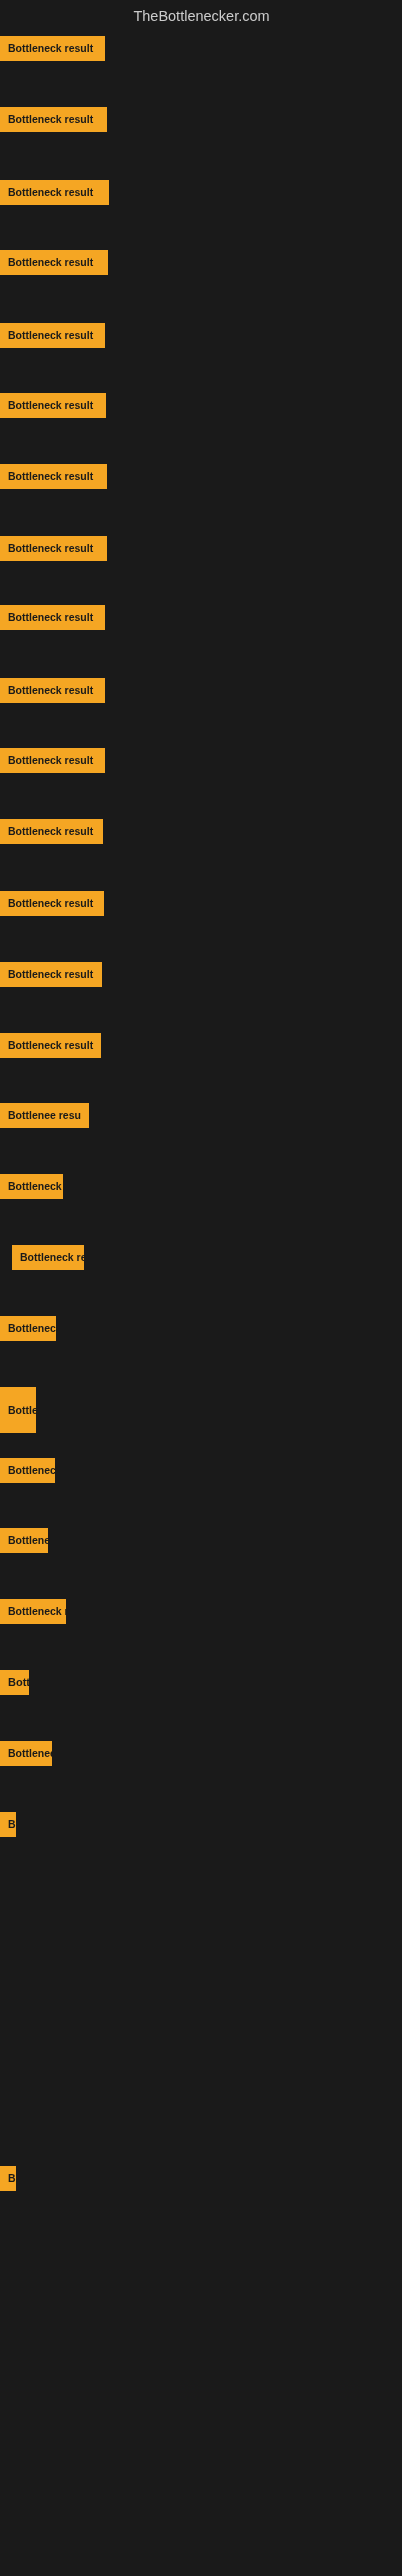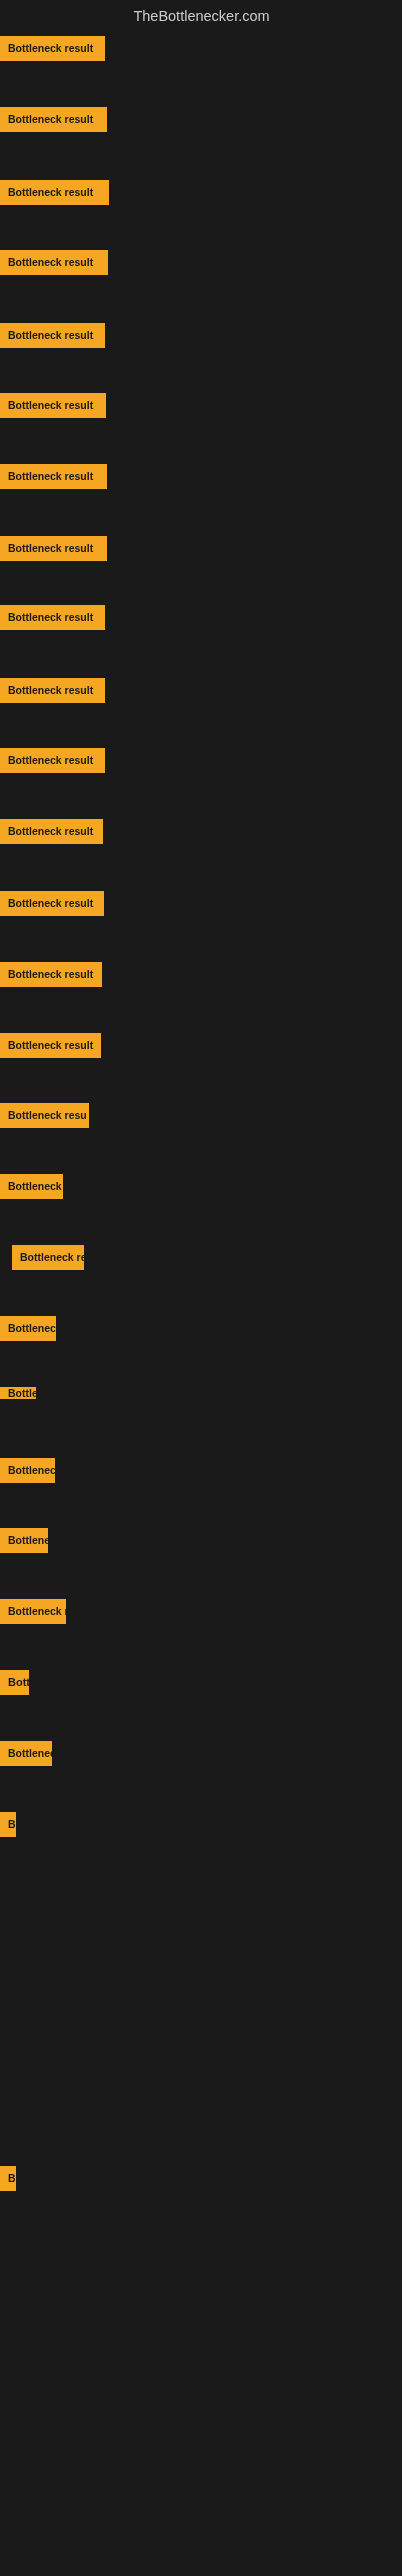--- a/index.html
+++ b/index.html
@@ -71,33 +71,33 @@
     <div style="position: absolute; top: 855px; left: 0px;">
       <div style="background-color: rgb(245, 166, 35); color: rgb(26, 26, 26); font-size: 10.5px; font-weight: bold; padding: 6.4px 8px; white-space: nowrap; overflow: hidden; width: 104px;">Bottleneck result</div>
     </div>
     <div style="position: absolute; top: 926px; left: 0px;">
       <div style="background-color: rgb(245, 166, 35); color: rgb(26, 26, 26); font-size: 10.5px; font-weight: bold; padding: 6.4px 8px; white-space: nowrap; overflow: hidden; width: 102px;">Bottleneck result</div>
     </div>
     <div style="position: absolute; top: 997px; left: 0px;">
       <div style="background-color: rgb(245, 166, 35); color: rgb(26, 26, 26); font-size: 10.5px; font-weight: bold; padding: 6.4px 8px; white-space: nowrap; overflow: hidden; width: 101px;">Bottleneck result</div>
     </div>
     <div style="position: absolute; top: 1067px; left: 0px;">
-      <div style="background-color: rgb(245, 166, 35); color: rgb(26, 26, 26); font-size: 10.5px; font-weight: bold; padding: 6.4px 8px; white-space: nowrap; overflow: hidden; width: 89px;">Bottleneck resu</div>
+      <div style="background-color: rgb(245, 166, 35); color: rgb(26, 26, 26); font-size: 10.5px; font-weight: bold; padding: 6.4px 8px; white-space: nowrap; overflow: hidden; width: 89px;">Bottlenee resu</div>
     </div>
     <div style="position: absolute; top: 1138px; left: 0px;">
       <div style="background-color: rgb(245, 166, 35); color: rgb(26, 26, 26); font-size: 10.5px; font-weight: bold; padding: 6.4px 8px; white-space: nowrap; overflow: hidden; width: 63px;">Bottleneck</div>
     </div>
     <div style="position: absolute; top: 1209px; left: 12px;">
       <div style="background-color: rgb(245, 166, 35); color: rgb(26, 26, 26); font-size: 10.5px; font-weight: bold; padding: 6.4px 8px; white-space: nowrap; overflow: hidden; width: 72px;">Bottleneck re</div>
     </div>
     <div style="position: absolute; top: 1280px; left: 0px;">
       <div style="background-color: rgb(245, 166, 35); color: rgb(26, 26, 26); font-size: 10.5px; font-weight: bold; padding: 6.4px 8px; white-space: nowrap; overflow: hidden; width: 56px;">Bottlenec</div>
     </div>
     <div style="position: absolute; top: 1351px; left: 0px;">
-      <div style="background-color: rgb(245, 166, 35); color: rgb(26, 26, 26); font-size: 10.5px; font-weight: bold; padding: 0 8px; white-space: nowrap; overflow: hidden; width: 36px;">Bottle</div>
+      <div style="background-color: rgb(245, 166, 35); color: rgb(26, 26, 26); font-size: 10.5px; font-weight: bold; padding: 17px 8px; white-space: nowrap; overflow: hidden; width: 36px;">Bottle</div>
     </div>
     <div style="position: absolute; top: 1422px; left: 0px;">
       <div style="background-color: rgb(245, 166, 35); color: rgb(26, 26, 26); font-size: 10.5px; font-weight: bold; padding: 6.4px 8px; white-space: nowrap; overflow: hidden; width: 55px;">Bottlenec</div>
     </div>
     <div style="position: absolute; top: 1492px; left: 0px;">
       <div style="background-color: rgb(245, 166, 35); color: rgb(26, 26, 26); font-size: 10.5px; font-weight: bold; padding: 6.4px 8px; white-space: nowrap; overflow: hidden; width: 48px;">Bottlene</div>
     </div>
     <div style="position: absolute; top: 1563px; left: 0px;">
       <div style="background-color: rgb(245, 166, 35); color: rgb(26, 26, 26); font-size: 10.5px; font-weight: bold; padding: 6.4px 8px; white-space: nowrap; overflow: hidden; width: 66px;">Bottleneck r</div>
     </div>

